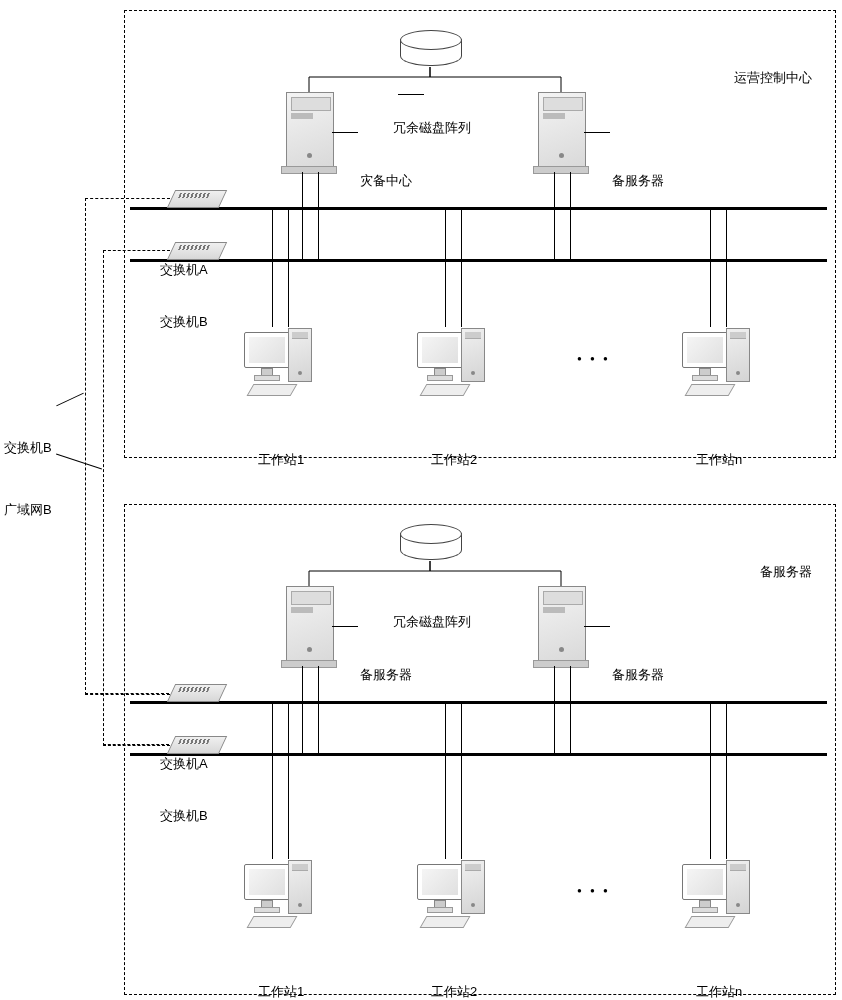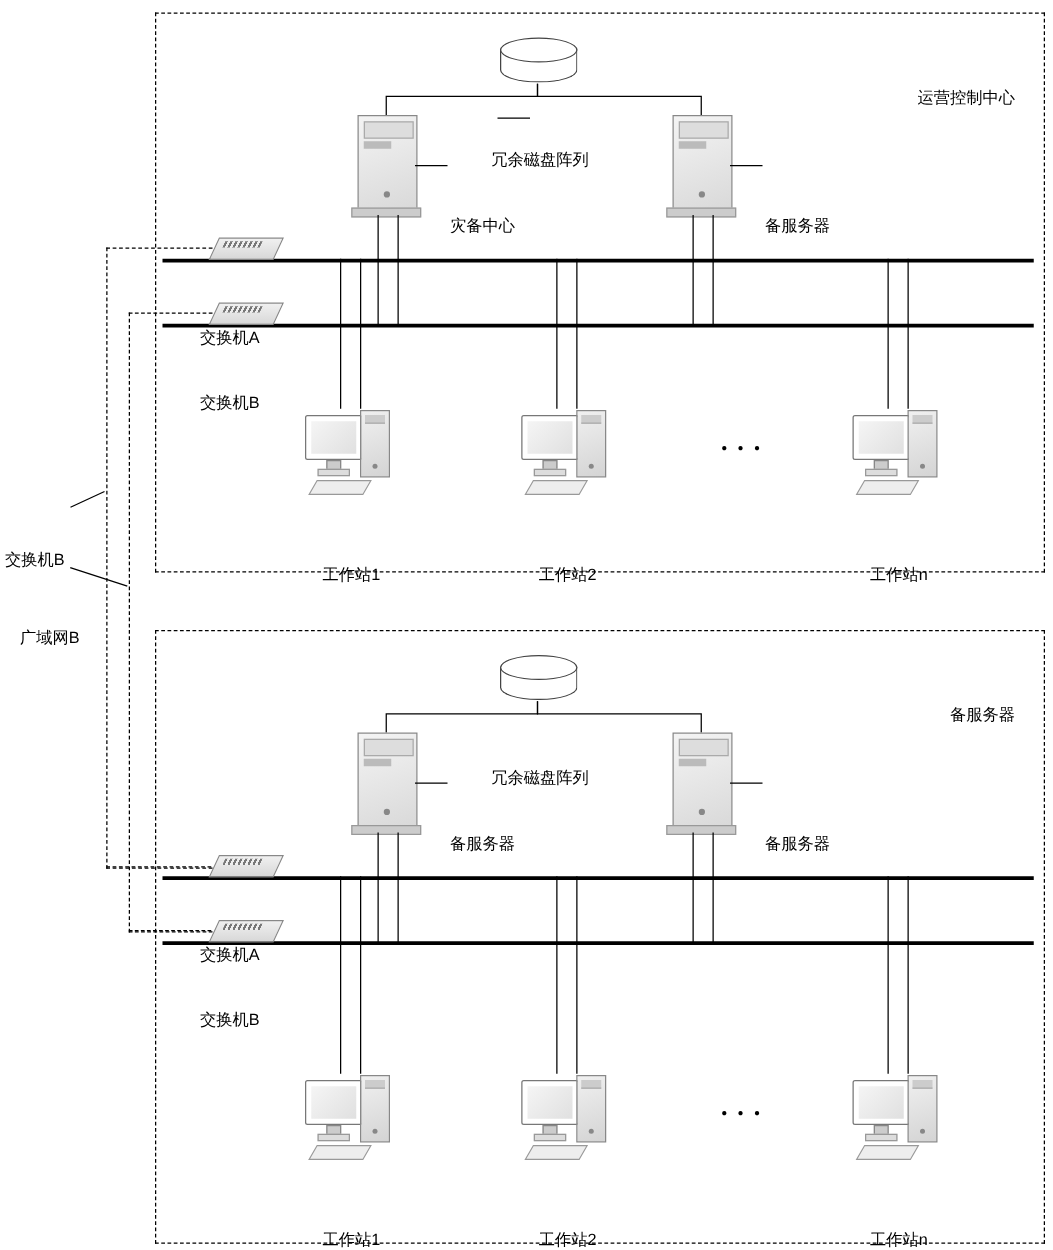--- a/index.html
+++ b/index.html
@@ -232,16 +232,16 @@
 <span class="ellip" style="left:577px;top:886px;font-size:8px;">● ● ●</span>
 
 <div class="dd" style="left:85px;top:198px;width:84px;height:495px;border-top:1.5px dashed #000;"></div>
 <div style="position:absolute;left:85px;top:693px;width:84px;border-top:1.5px dashed #000;"></div>
 
 <div class="dd" style="left:103px;top:250px;width:66px;height:494px;border-top:1.5px dashed #000;"></div>
 <div style="position:absolute;left:103px;top:744px;width:66px;border-top:1.5px dashed #000;"></div>
 
 <span class="lbl" style="left:4px;top:392px;">交换机B</span>
 <div class="wanlead" style="left:55px;top:399px;width:30px;transform:rotate(-25deg);"></div>
-<span class="lbl" style="left:16px;top:454px;">广域网B</span>
+<span class="lbl" style="left:4px;top:454px;">广域网B</span>
 <div class="wanlead" style="left:55px;top:461px;width:48px;transform:rotate(18deg);"></div>
 
 </div>
 
 </body></html>

